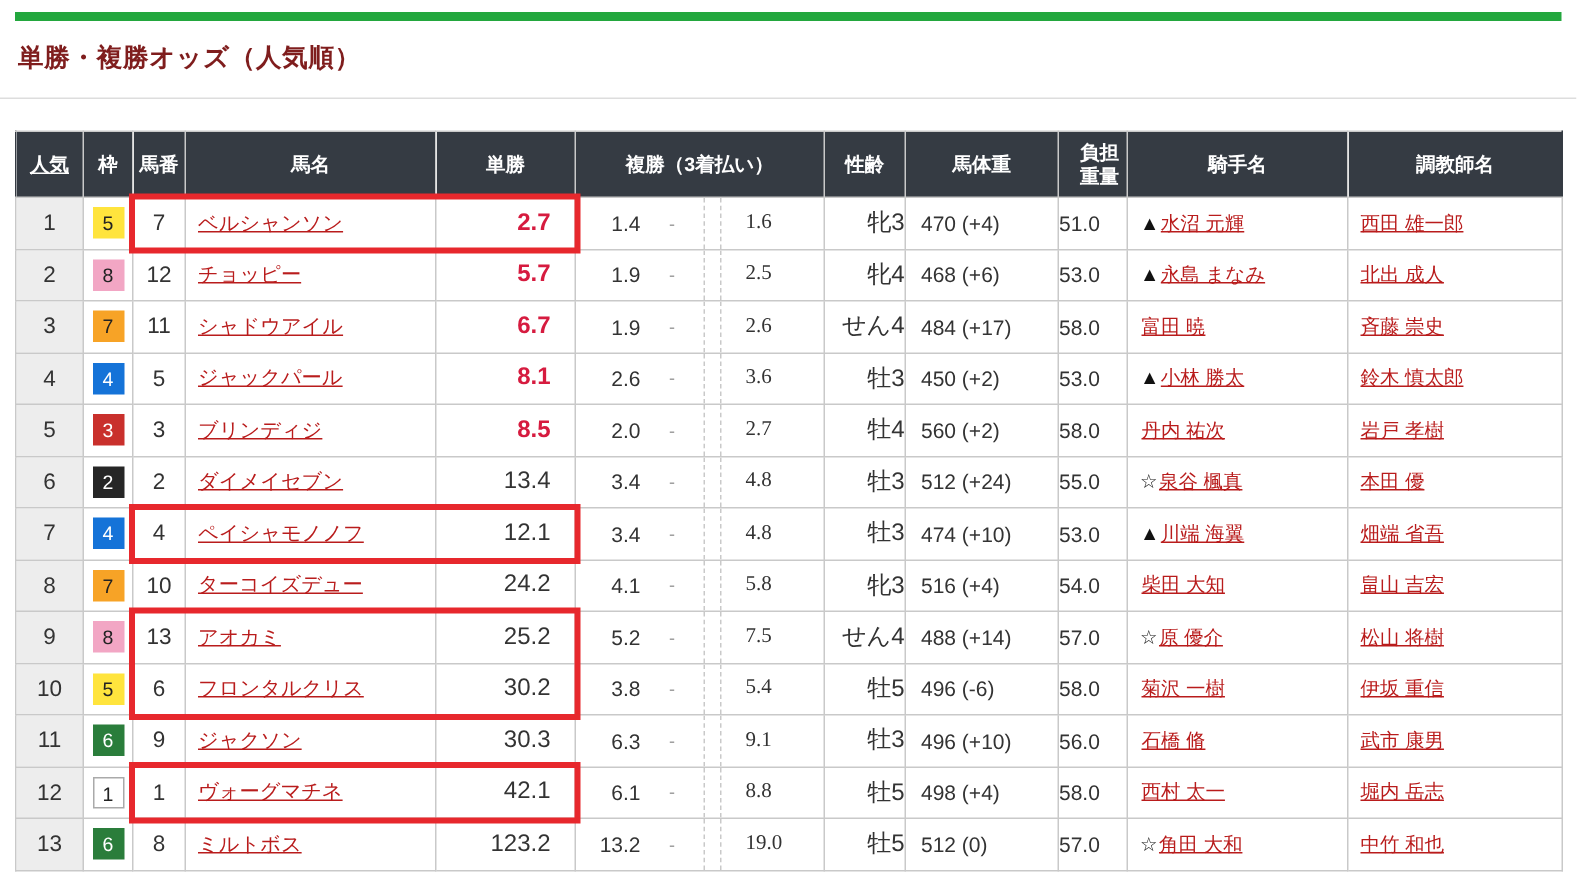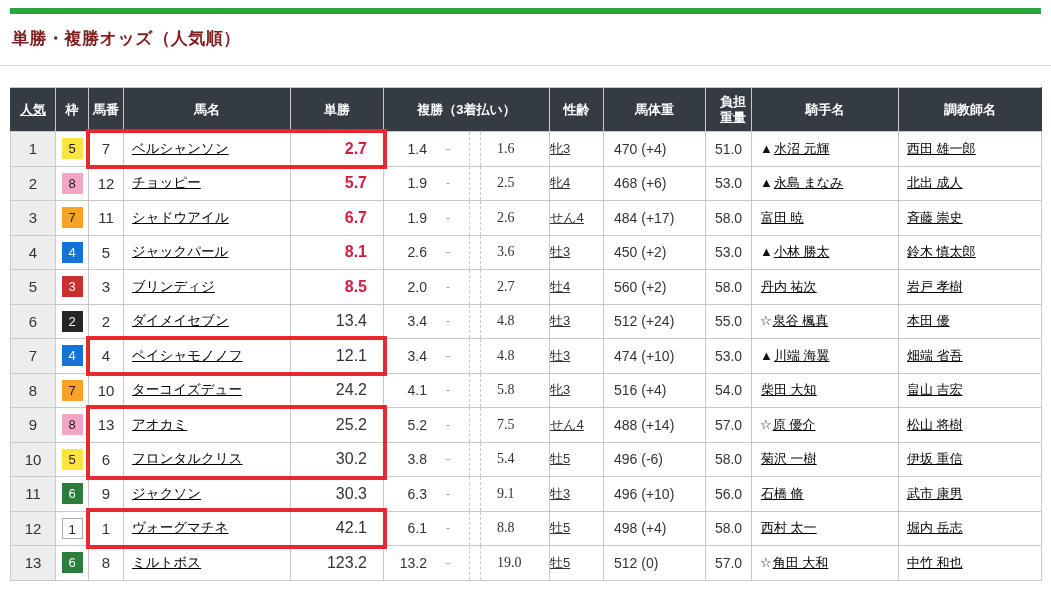--- a/index.html
+++ b/index.html
@@ -32,32 +32,32 @@
 
   tbody td { height:34.5px; vertical-align:middle; }
   td.c-rank { background:#ededed; text-align:center; font-size:15px; }
   td.c-frame { text-align:center; }
   .badge {
     display:inline-block; width:21px; height:21px; line-height:21px;
     text-align:center; font-size:13px; vertical-align:middle;
   }
   td.c-num { text-align:center; font-size:15px; }
   td.c-name { padding-left:8px; font-size:13.5px; }
-  a.link { color:#000000; text-decoration:underline; cursor:pointer; }
+  a.link { color:#b91c1c; text-decoration:underline; cursor:pointer; }
   td.c-win { text-align:right; padding-right:16px; font-size:16px; }
   .win-val.red { color:#d61b3f; font-weight:bold; }
   td.c-place { padding:0; }
   .place-wrap { display:flex; height:33.5px; font-size:14px;gap:16px; }
   .pmin { flex:1; text-align:right; align-self:center; }
   .hyph { align-self:center; padding:0 3px 0 3px; color:#999; font-size:12px; }
   .pdash { width:12px; border-left:1px dashed #c9c9c9; border-right:1px dashed #c9c9c9; }
   .pmax { flex:1; text-align:left; align-self:center; padding-right:9px;font-family:Liberation Serif, serif; }
-  td.c-sex { text-align:left; font-size:13px;text-decoration:underline; }
+  td.c-sex { text-align:right; font-size:16px; }
   td.c-weight { padding-left:10px; font-size:14px; }
-  td.c-load { text-align:center; font-size:14px;margin-top:17px; }
+  td.c-load { text-align:left; font-size:14px;margin-top:17px; }
   td.c-jockey, td.c-trainer { padding-left:8px; font-size:13px; }
   .mark { color:#111; margin-right:1px; }
 
   .hl-box {
     position:absolute; border:4px solid #e7282d; pointer-events:none;
     background:transparent; z-index:5;
   }
 </style>
 </head>
 <body>

